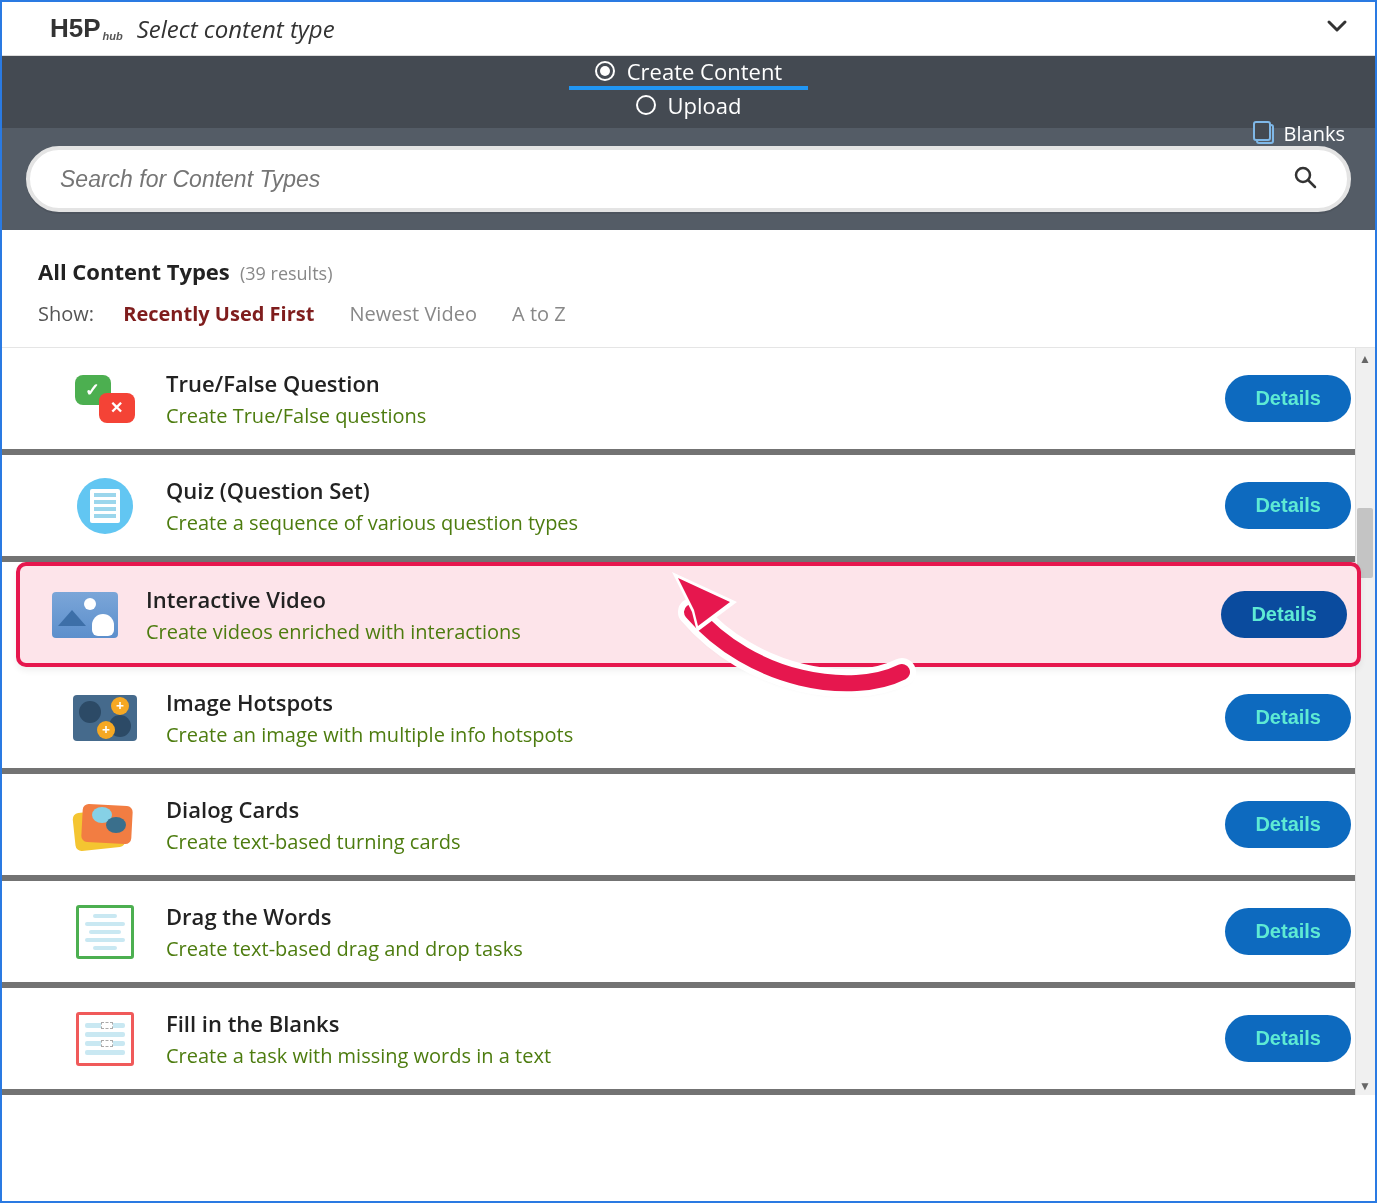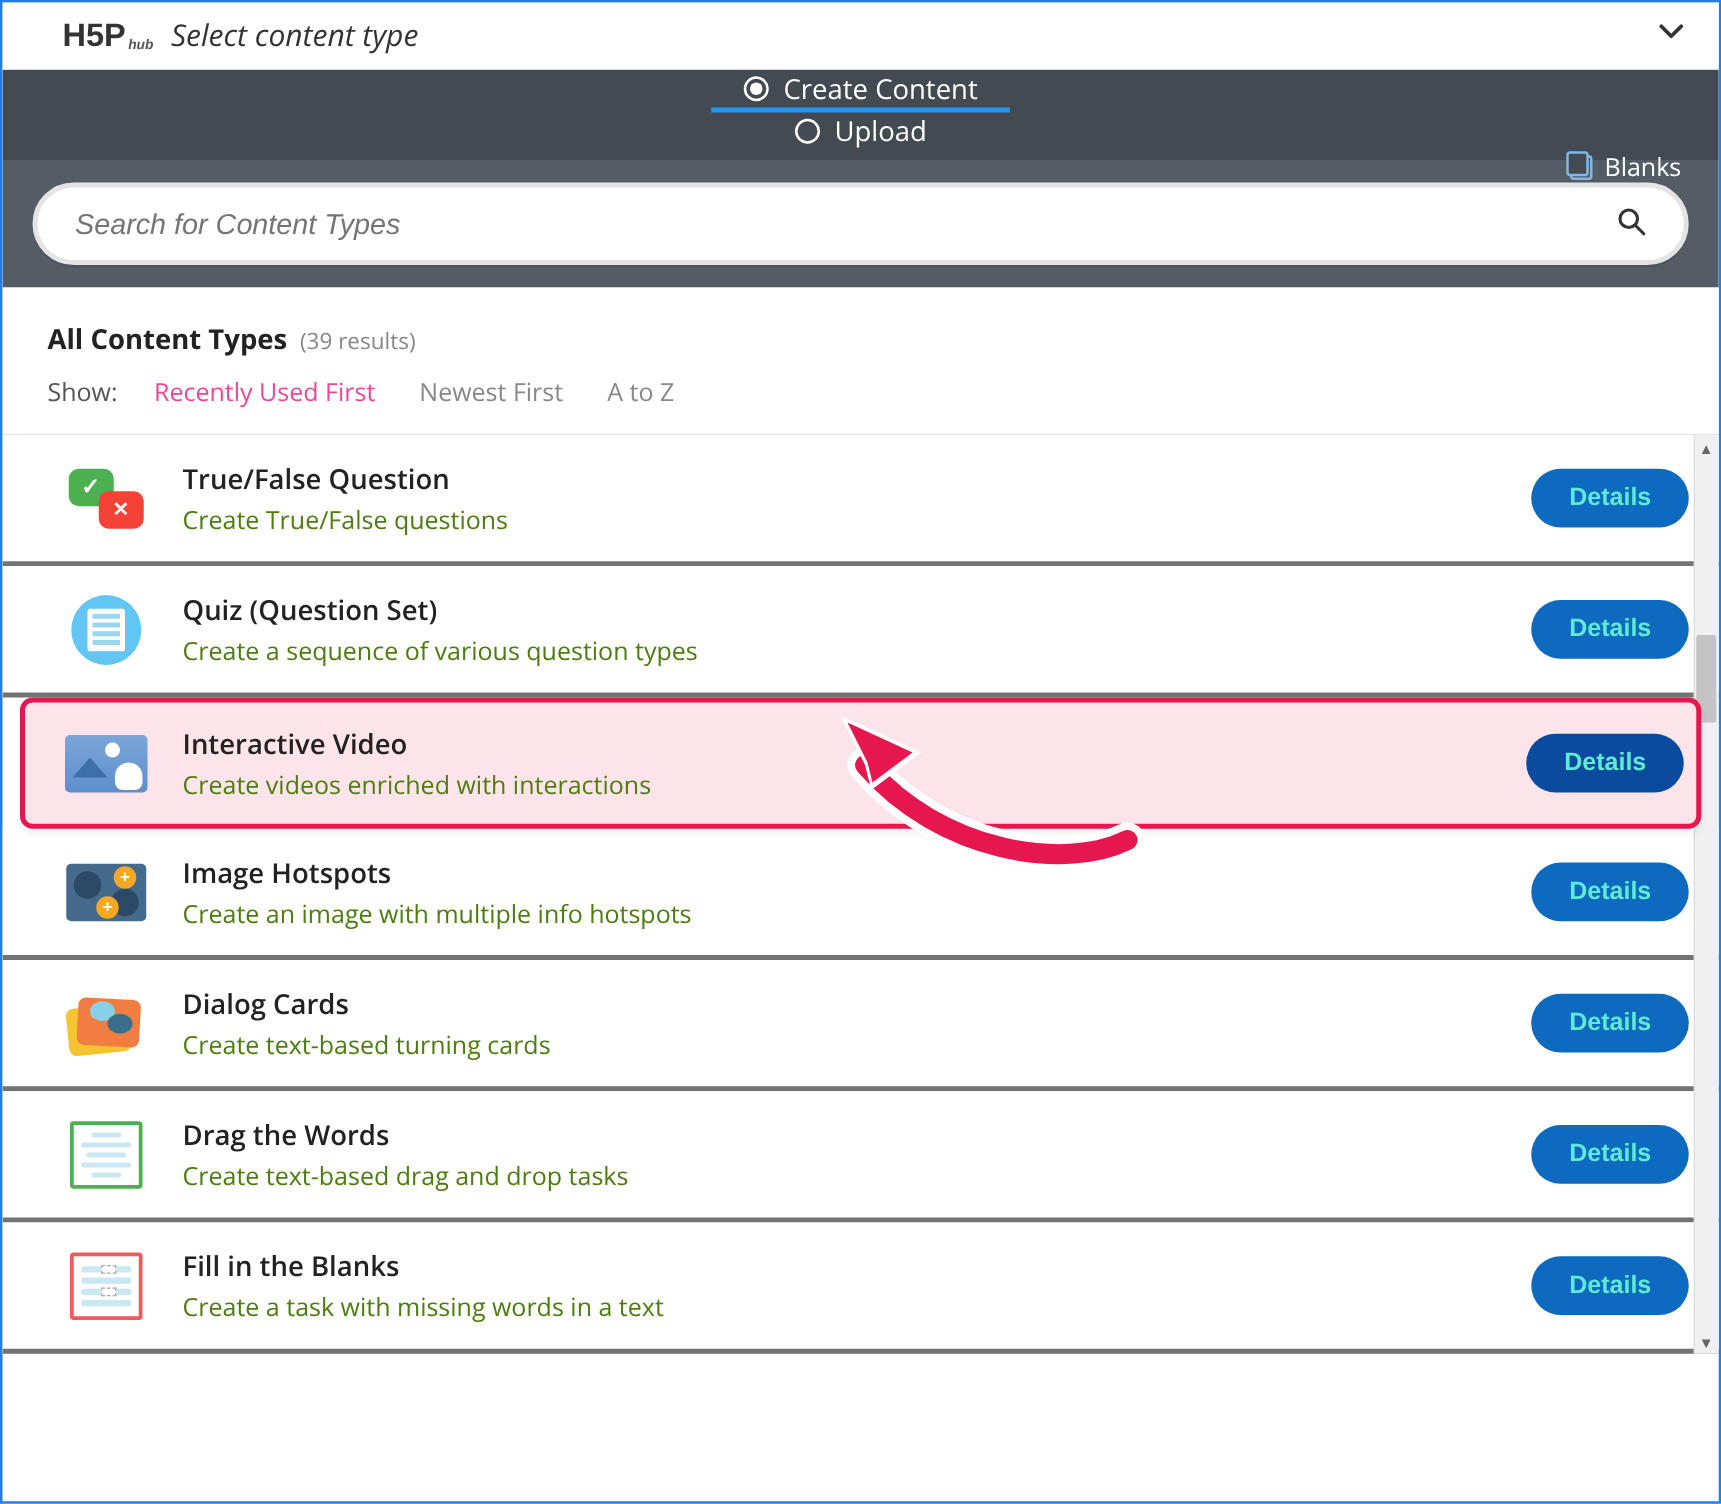--- a/index.html
+++ b/index.html
@@ -106,29 +106,29 @@
   .searchbar .search-icon { font-size: 26px; color:#333; font-weight:bold; }
   .results-header {
     padding: 26px 36px 20px;
     background:#fff;
   }
   .results-title { font-size:22px; font-weight:700; color:#222; display:inline;}
   .results-count { font-size:18px; color:#888; font-weight:400; margin-left:6px;}
   .sortrow { margin-top:14px; font-size:20px; color:#555;}
   .sortrow .label { margin-right:24px; }
   .sortrow .opt { margin-right:30px; color:#888; cursor:pointer; }
-  .sortrow .opt.active { color:#ec4899; font-weight:400; }
+  .sortrow .opt.active { color:#7f1d1d; font-weight:700; }
   .list {
     border-top:1px solid #e5e5e5;
     position: relative;
   }
   .row {
     display:flex; align-items:center;
-    padding: 20px 24px 20px 48px;
-    border-bottom:4px solid #737373;
+    padding: 20px 24px 20px 68px;
+    border-bottom:6px solid #737373;
     background:#fff;
     gap: 26px;
   }
   .row.highlight {
     background:#fde4ea;
     border:4px solid #e6174e;
     border-radius:10px;
     margin: 0 14px;
     padding: 18px 10px 18px 30px;
     box-shadow: 0 4px 6px rgba(0,0,0,0.06);
@@ -268,21 +268,21 @@
     </span>
   </div>
 </div>
 
 <div class="results-header">
   <span class="results-title">All Content Types</span>
   <span class="results-count">(39 results)</span>
   <div class="sortrow">
     <span class="label">Show:</span>
     <span class="opt active">Recently Used First</span>
-    <span class="opt">Newest First</span>
+    <span class="opt">Newest Video</span>
     <span class="opt">A to Z</span>
   </div>
 </div>
 
 <div class="list-wrap">
 <div class="list">
 
   <div class="row">
     <div class="icon-box">
       <div class="ic-truefalse">

